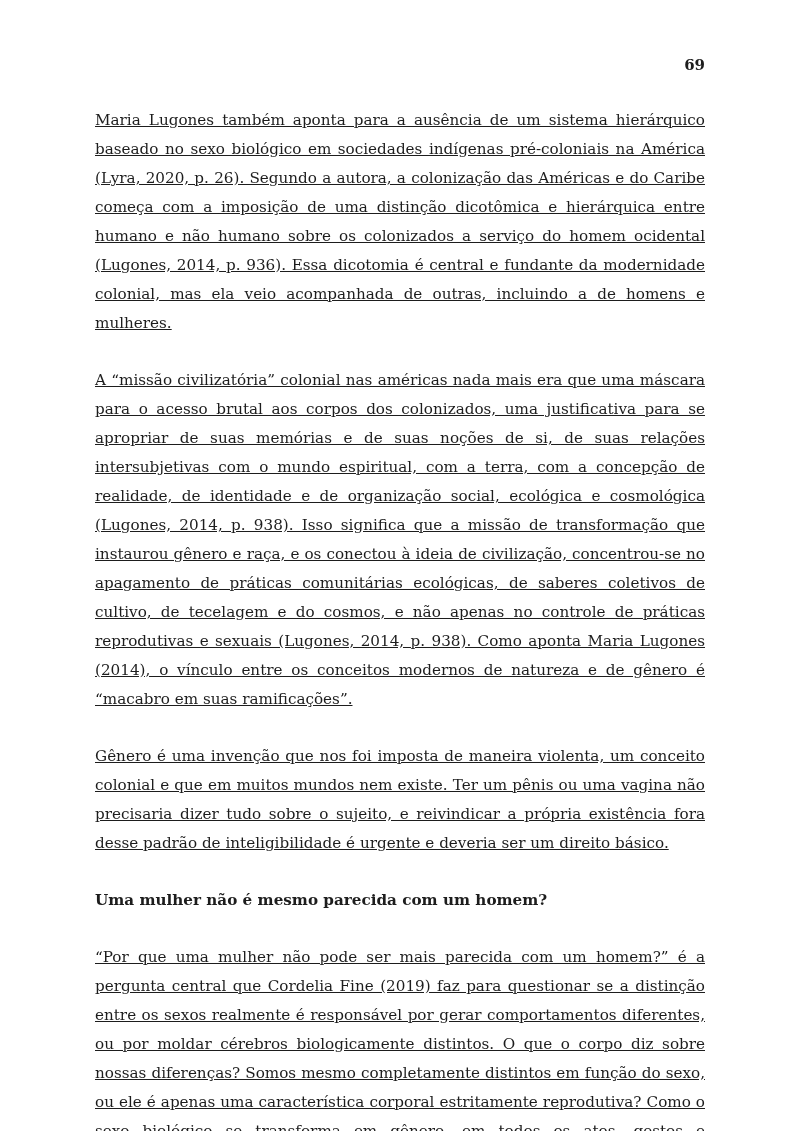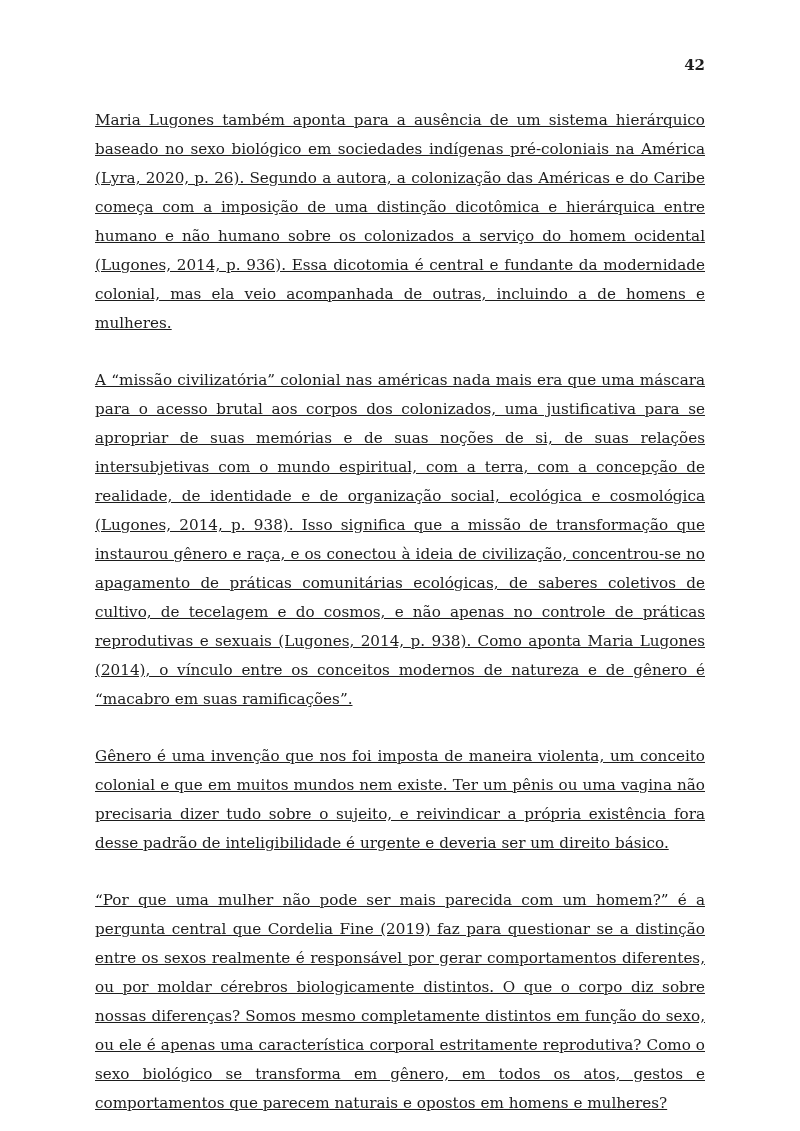--- a/index.html
+++ b/index.html
@@ -46,28 +46,29 @@
     line-height: 29px;
     font-weight: bold;
     text-align: left;
   }
 </style>
 </head>
 <body>
 
 <div class="page">
 
-  <div class="page-number">42</div>
+  <div class="page-number">69</div>
 
   <div class="content">
 
     <p>Maria Lugones também aponta para a ausência de um sistema hierárquico baseado no sexo biológico em sociedades indígenas pré-coloniais na América (Lyra, 2020, p. 26). Segundo a autora, a colonização das Américas e do Caribe começa com a imposição de uma distinção dicotômica e hierárquica entre humano e não humano sobre os colonizados a serviço do homem ocidental (Lugones, 2014, p. 936). Essa dicotomia é central e fundante da modernidade colonial, mas ela veio acompanhada de outras, incluindo a de homens e mulheres.</p>
 
     <p>A “missão civilizatória” colonial nas américas nada mais era que uma máscara para o acesso brutal aos corpos dos colonizados, uma justificativa para se apropriar de suas memórias e de suas noções de si, de suas relações intersubjetivas com o mundo espiritual, com a terra, com a concepção de realidade, de identidade e de organização social, ecológica e cosmológica (Lugones, 2014, p. 938). Isso significa que a missão de transformação que instaurou gênero e raça, e os conectou à ideia de civilização, concentrou-se no apagamento de práticas comunitárias ecológicas, de saberes coletivos de cultivo, de tecelagem e do cosmos, e não apenas no controle de práticas reprodutivas e sexuais (Lugones, 2014, p. 938). Como aponta Maria Lugones (2014), o vínculo entre os conceitos modernos de natureza e de gênero é “macabro em suas ramificações”.</p>
 
     <p>Gênero é uma invenção que nos foi imposta de maneira violenta, um conceito colonial e que em muitos mundos nem existe. Ter um pênis ou uma vagina não precisaria dizer tudo sobre o sujeito, e reivindicar a própria existência fora desse padrão de inteligibilidade é urgente e deveria ser um direito básico.</p>
 
+    <h2>Uma mulher não é mesmo parecida com um homem?</h2>
 
     <p>“Por que uma mulher não pode ser mais parecida com um homem?” é a pergunta central que Cordelia Fine (2019) faz para questionar se a distinção entre os sexos realmente é responsável por gerar comportamentos diferentes, ou por moldar cérebros biologicamente distintos. O que o corpo diz sobre nossas diferenças? Somos mesmo completamente distintos em função do sexo, ou ele é apenas uma característica corporal estritamente reprodutiva? Como o sexo biológico se transforma em gênero, em todos os atos, gestos e comportamentos que parecem naturais e opostos em homens e mulheres?</p>
 
   </div>
 
 </div>
 
 </body></html>

